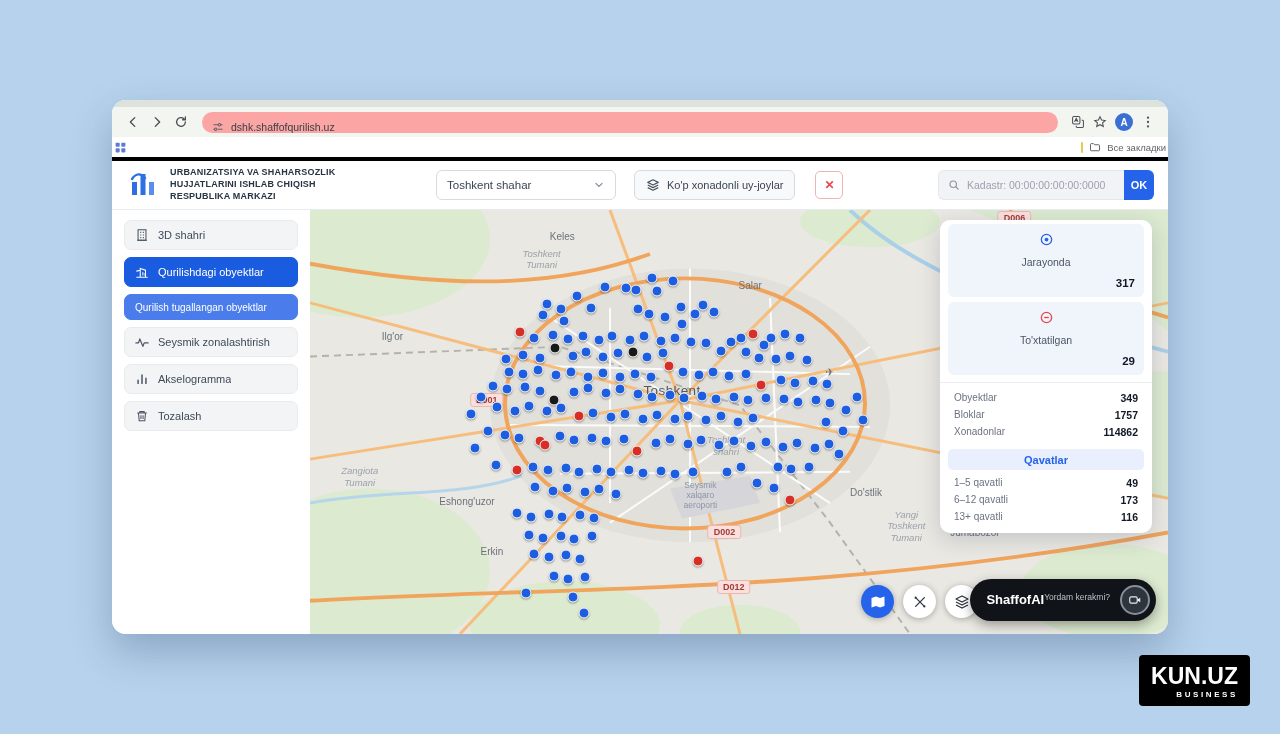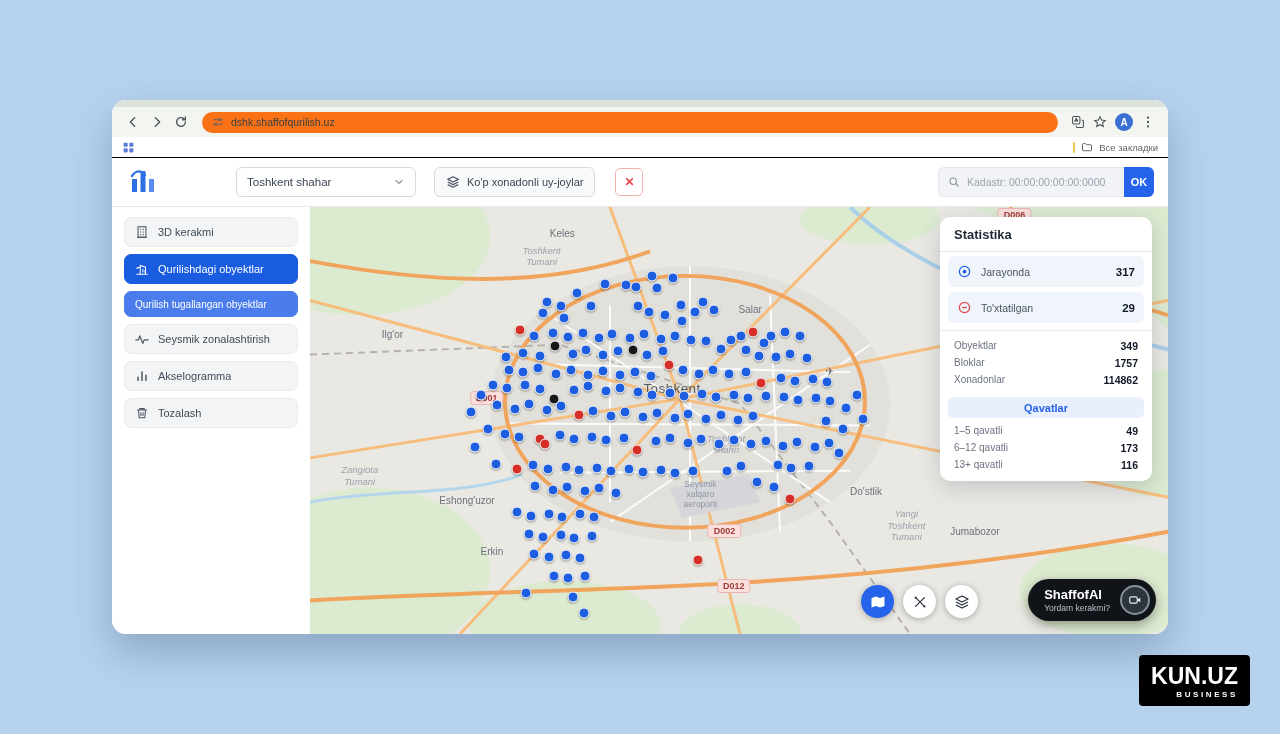--- a/index.html
+++ b/index.html
@@ -8,26 +8,26 @@
 
   
   .window{position:absolute;left:112px;top:100px;width:1056px;height:534px;background:#fff;border-radius:14px;
           box-shadow:0 18px 40px rgba(25,55,95,.28);overflow:hidden;display:flex;flex-direction:column;}
   .tabstrip{height:7px;background:#dde3dc;}
   .chrome{height:30px;background:#f2f5f0;display:flex;align-items:center;padding:0 10px;gap:2px;}
   .nav-btn{width:22px;height:22px;border-radius:50%;display:flex;align-items:center;justify-content:center;color:#494f55;}
   .icon{display:inline-block;}
   .icon svg{width:100%;height:100%;display:block;}
   .i14{width:14px;height:14px;} .i12{width:12px;height:12px;} .i16{width:16px;height:16px;}
-  .addr{flex:1;height:21px;background:#f97316;border-radius:11px;display:flex;align-items:center;gap:7px;padding:0 10px;margin:0 8px;}
+  .addr{flex:1;height:21px;background:#fca5a5;border-radius:11px;display:flex;align-items:flex-end;gap:7px;padding:0 10px;margin:0 8px;}
   .addr-url{font-size:10.5px;color:#394045;}
   .chrome-ic{width:20px;height:20px;display:flex;align-items:center;justify-content:center;color:#4d5358;}
   .avatar{width:18px;height:18px;border-radius:50%;background:#3b6fd4;color:#fff;font-size:10px;font-weight:700;
           display:flex;align-items:center;justify-content:center;margin:0 3px;}
-  .bookmarks{height:20px;background:#fff;border-bottom:1px solid #000000;display:flex;align-items:center;padding:0 10px;}
+  .bookmarks{height:20px;background:#fff;border-bottom:4px solid #000000;display:flex;align-items:center;padding:0 2px;}
   .apps-ic{width:13px;height:13px;color:#5b7bd5;}
   .bm-right{margin-left:auto;display:flex;align-items:center;gap:6px;font-size:9.5px;color:#5f6368;}
   .bm-sep{width:2px;height:11px;background:#e8c94a;border-radius:1px;}
   .folder-ic{width:12px;height:12px;color:#5f6368;}
 
   
   .app-header{height:48px;background:#fff;border-bottom:1px solid #e7eaee;display:flex;align-items:center;padding:0 14px;gap:10px;flex:none;}
   .logo{width:34px;height:34px;flex:none;}
   .org-title{font-size:9px;font-weight:700;color:#273444;line-height:1.3;letter-spacing:.2px;width:190px;}
   .select{width:180px;height:30px;border:1px solid #d6dbe2;border-radius:6px;display:flex;align-items:center;
@@ -70,40 +70,40 @@
           font-size:9px;font-weight:700;padding:1px 5px;border-radius:3px;z-index:6;}
   .marker{position:absolute;width:9px;height:9px;border-radius:50%;border:1.5px solid #fff;transform:translate(-50%,-50%);
           box-shadow:0 1px 2px rgba(0,0,0,.35);z-index:10;cursor:pointer;box-sizing:content-box;}
   .marker.b{background:#1d5de0;} .marker.r{background:#d62f27;} .marker.k{background:#17181a;}
 
   
   .stats-panel{position:absolute;top:10px;right:16px;width:212px;background:#fff;border-radius:10px;z-index:30;
           box-shadow:0 6px 22px rgba(20,40,80,.18);padding-bottom:8px;}
   .stats-title{padding:10px 14px 9px;font-size:13px;font-weight:700;color:#1f2937;border-bottom:1px solid #e5e7eb;}
   .stats-rows{padding:4px 8px 2px;display:flex;flex-direction:column;gap:5px;}
-  .stat-row{display:flex;align-items:center;gap:9px;background:#f0f4fb;border-radius:6px;padding:8px 9px;}
+  .stat-row{display:flex;align-items:center;gap:9px;background:#f0f4fb;border-radius:6px;padding:8px 9px;flex-direction:column;}
   .stat-ic{width:15px;height:15px;flex:none;}
   .stat-label{font-size:10.5px;color:#4b5563;}
   .stat-value{margin-left:auto;font-size:11.5px;font-weight:700;color:#111827;}
   .stats-totals{margin-top:5px;border-top:1px solid #e9ecf0;padding:6px 14px 4px;}
   .kv-row{display:flex;justify-content:space-between;align-items:center;height:17px;}
   .kv-label{font-size:10px;color:#6b7280;}
   .kv-value{font-size:10.5px;font-weight:700;color:#111827;}
   .qavatlar-header{margin:5px 8px 4px;background:#e9effc;color:#2563eb;text-align:center;font-size:11px;font-weight:700;
           padding:4px 0;border-radius:5px;border-top:1px solid #eef1f5;cursor:pointer;}
   .qavatlar-rows{padding:0 14px;}
 
   
   .controls{position:absolute;bottom:16px;right:190px;display:flex;gap:9px;z-index:25;}
   .ctrl{width:33px;height:33px;border-radius:50%;background:#fff;box-shadow:0 1px 6px rgba(0,0,0,.3);
           display:flex;align-items:center;justify-content:center;color:#2b3440;cursor:pointer;}
   .ctrl.primary{background:#2563eb;color:#fff;}
   .assistant{position:absolute;bottom:13px;right:12px;height:42px;background:#101418;border-radius:21px;display:flex;
           align-items:center;gap:10px;padding:0 6px 0 16px;z-index:25;box-shadow:0 4px 12px rgba(0,0,0,.35);cursor:pointer;}
-  .as-txt{display:flex;flex-direction:column;line-height:1.2;}
+  .as-txt{display:flex;flex-direction:row;line-height:1.2;}
   .as-title{color:#fff;font-weight:700;font-size:13px;}
   .as-sub{color:#b9c2cc;font-size:8.5px;}
   .as-avatar{width:30px;height:30px;border-radius:50%;background:#2e353d;border:2px solid #868f9a;display:flex;
           align-items:center;justify-content:center;color:#e8ecf0;box-sizing:border-box;}
 
   
   .kunuz{position:absolute;right:30px;bottom:28px;background:#000;color:#fff;border-radius:4px;padding:10px 12px 7px;
           display:flex;flex-direction:column;align-items:flex-end;line-height:1;}
   .kunuz-main{font-size:23px;font-weight:800;}
   .kunuz-sub{font-size:8px;font-weight:700;letter-spacing:2.6px;margin-top:3px;}
@@ -199,20 +199,25 @@
 
     <div class="app-header">
       <span class="icon logo">
         <svg viewBox="0 0 34 34">
             <path d="M6 27V14h5v13z" fill="#2f6fe4"></path>
             <path d="M14.5 27V6h5v21z" fill="#2f6fe4"></path>
             <path d="M23 27V14h5v13z" fill="#5b8df0"></path>
             <path d="M6 11c4-6 9-6 13-1" fill="none" stroke="#2f6fe4" stroke-width="2.4" stroke-linecap="round"></path>
           </svg>
       </span>
+      <div class="org-title">
+        <div>URBANIZATSIYA VA SHAHARSOZLIK</div>
+        <div>HUJJATLARINI ISHLAB CHIQISH</div>
+        <div>RESPUBLIKA MARKAZI</div>
+      </div>
       <div class="select">
         <span>Toshkent shahar</span>
         <span class="icon chev">
             <svg viewBox="0 0 16 16" fill="none" stroke="currentColor" stroke-width="1.6" stroke-linecap="round">
               <path d="M4 6l4 4 4-4"></path>
             </svg>
           </span>
       </div>
       <div class="btn-layers">
         <span class="icon i14">
@@ -240,21 +245,21 @@
 
     <div class="app-body">
       <div class="sidebar">
           <div class="sb-item main">
             <span class="icon ">
               <svg viewBox="0 0 16 16" fill="none" stroke="currentColor" stroke-width="1.2">
                 <rect x="3.5" y="2" width="9" height="12"></rect>
                 <path d="M2.5 14h11M6 5h1.2M9 5h1.2M6 8h1.2M9 8h1.2M6 11h1.2M9 11h1.2"></path>
               </svg>
             </span>
-            <span class="sb-label">3D kerakmi</span>
+            <span class="sb-label">3D shahri</span>
           </div>
           <div class="sb-item main active">
             <span class="icon ">
               <svg viewBox="0 0 16 16" fill="none" stroke="currentColor" stroke-width="1.2" stroke-linecap="round">
                 <path d="M2 14h12M6 14V4l6 2v8M6 6L2 7M9 8.5v3M11.5 9.5v2.5"></path>
               </svg>
             </span>
             <span class="sb-label">Qurilishdagi obyektlar</span>
           </div>
           <div class="sb-item sub sub-active">
@@ -330,21 +335,21 @@
             <path d="M700 0 C 722 42 762 82 858 110"></path>
           </g>
           <polygon points="360,285 440,272 450,300 372,316" fill="#d6d6da"></polygon>
         </svg>
 
         <div>
             <div class="map-label town" style="left: 29.4%; top: 6.2%;">Keles</div>
             <div class="map-label district" style="left: 27%; top: 11.5%;">Toshkent Tumani</div>
             <div class="map-label town" style="left: 80%; top: 12.6%;">Qibray</div>
             <div class="map-label town" style="left: 89.5%; top: 5.8%;">ug'bek</div>
-            <div class="map-label town" style="left: 51.3%; top: 17.7%; margin-top: 26px;">Salar</div>
+            <div class="map-label town" style="left: 51.3%; top: 17.7%;">Salar</div>
             <div class="map-label town" style="left: 9.6%; top: 29.8%;">Ilg'or</div>
             <div class="map-label city" style="left: 42.2%; top: 42.4%;">Toshkent</div>
             <div class="map-label district" style="left: 48.5%; top: 55.5%;">Toshkent shahri</div>
             <div class="map-label district" style="left: 5.8%; top: 62.8%;">Zangiota Tumani</div>
             <div class="map-label town" style="left: 18.3%; top: 68.6%;">Eshong'uzor</div>
             <div class="map-label town" style="left: 21.2%; top: 80.5%;">Erkin</div>
             <div class="map-label town" style="left: 64.8%; top: 66.5%;">Do'stlik</div>
             <div class="map-label district" style="left: 69.5%; top: 74.5%;">Yangi Toshkent Tumani</div>
             <div class="map-label town" style="left: 77.5%; top: 75.9%;">Jumabozor</div>
             <div class="map-label poi" style="left: 45.5%; top: 67.5%;">Seysmik xalqaro aeroporti</div>
@@ -549,21 +554,20 @@
             <div class="marker b" style="left: 22.9%; top: 35.1%;"></div>
             <div class="marker b" style="left: 62.5%; top: 47.1%;"></div>
             <div class="marker b" style="left: 63.7%; top: 44.1%;"></div>
             <div class="marker b" style="left: 62.1%; top: 52.1%;"></div>
             <div class="marker b" style="left: 60.1%; top: 50.1%;"></div>
             <div class="marker b" style="left: 64.4%; top: 49.6%;"></div>
             <div class="marker b" style="left: 61.6%; top: 57.6%;"></div>
           </div>
 
         <div class="stats-panel">
-          <div class="stats-title">Statistika</div>
           <div class="stats-rows">
               <div class="stat-row">
                 <span class="icon stat-ic" style="color: rgb(37, 99, 235);">
                   <svg viewBox="0 0 16 16" fill="none" stroke="currentColor" stroke-width="1.4">
                     <circle cx="8" cy="8" r="5.5"></circle>
                     <circle cx="8" cy="8" r="2" fill="currentColor" stroke="none"></circle>
                   </svg>
                 </span>
                 <span class="stat-label">Jarayonda</span>
                 <span class="stat-value">317</span>

